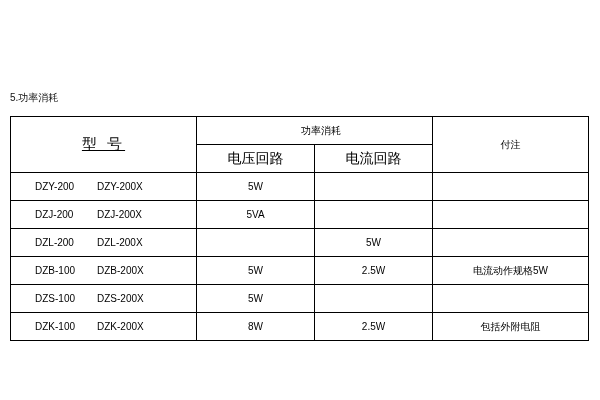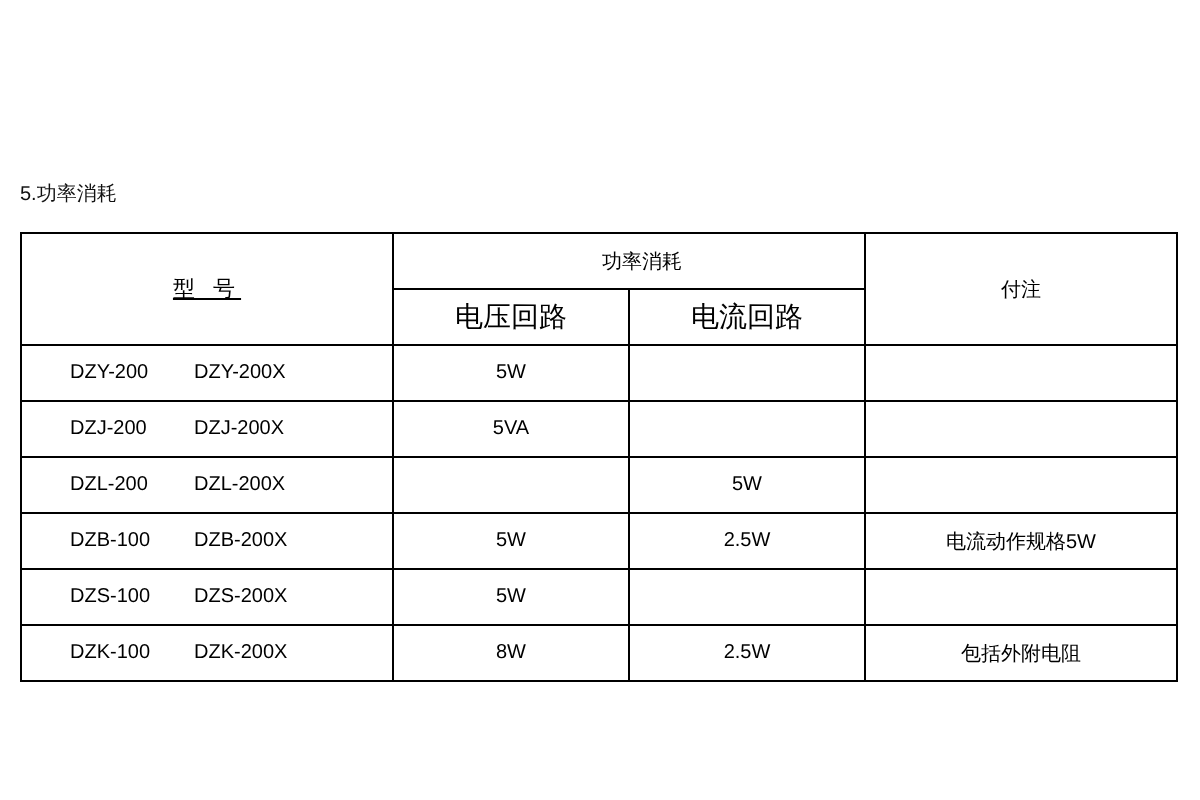--- a/index.html
+++ b/index.html
@@ -64,21 +64,21 @@
     padding-left: 24px;
     height: 100%;
     box-sizing: border-box;
     font-size: 10px;
   }
   .model-a { display: inline-block; width: 62px; text-align: left; }
   .model-b { display: inline-block; text-align: center; }
 
   .hdr-model-inner {
     letter-spacing: 3px;
-    font-size: 11px;
+    font-size: 15px;
     text-decoration: underline;
   }
   .hdr-group {
     font-size: 10px;
     margin-left: 13px;
   }
   .hdr-sub {
     font-size: 14px;
   }
   .hdr-note {

